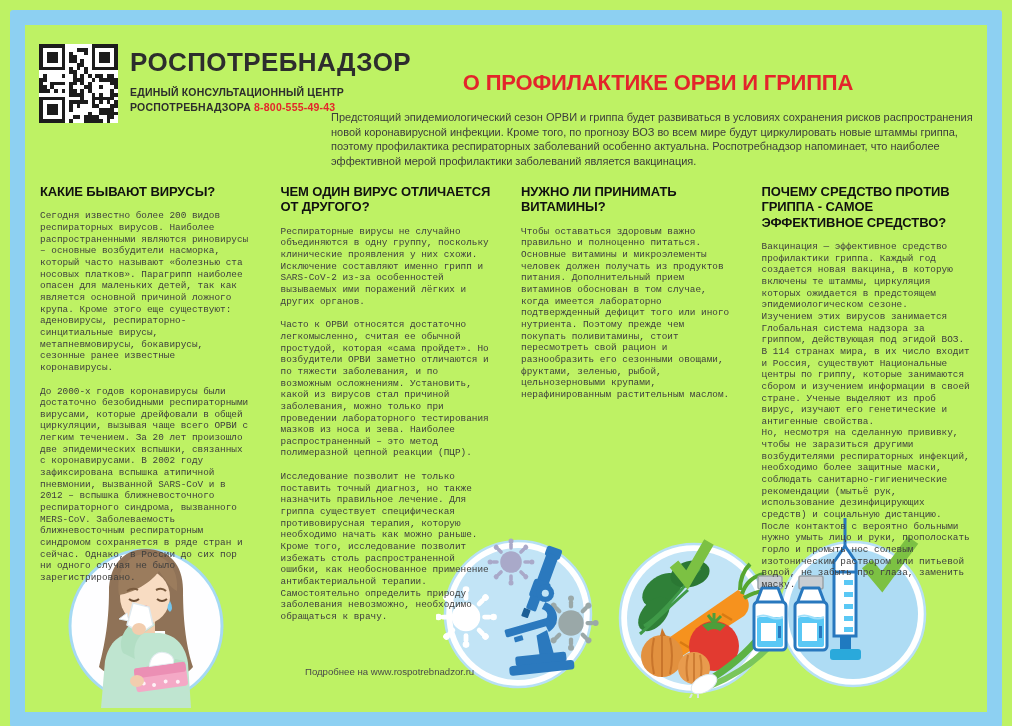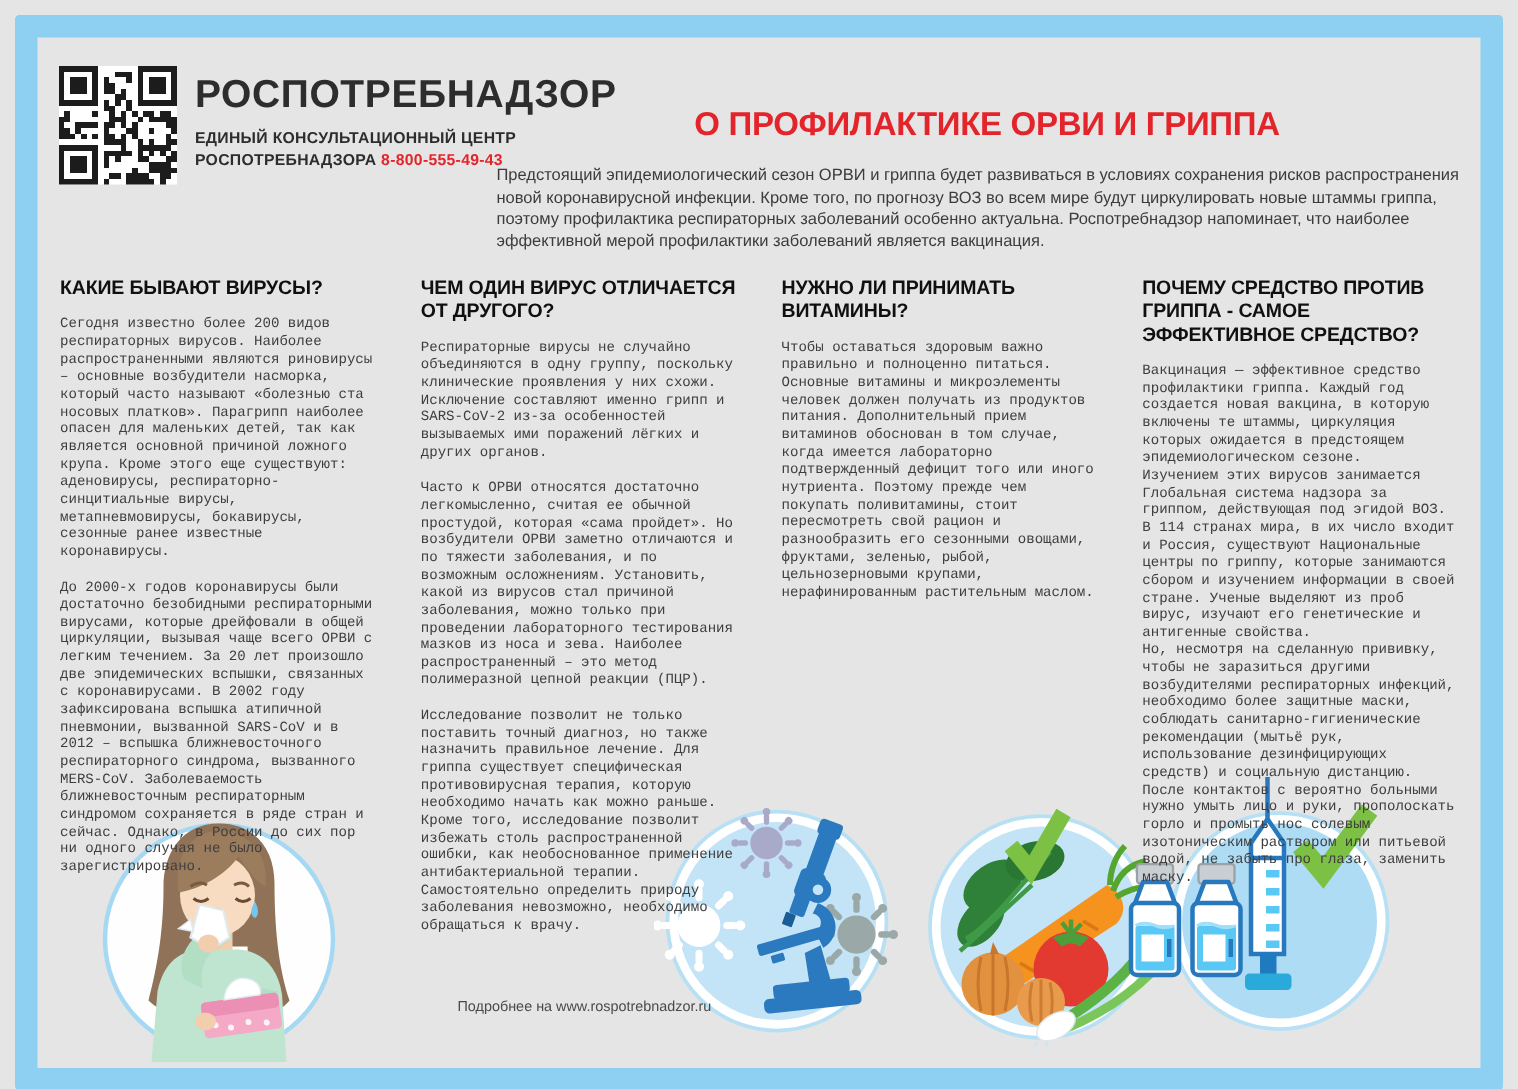--- a/index.html
+++ b/index.html
@@ -1,16 +1,16 @@
 <!DOCTYPE html>
 <html><head>
 <meta charset="utf-8">
 <style>
   html,body{margin:0;padding:0;background:#ffffff;}
-  .page{position:relative;width:1012px;height:726px;background:#e5e5e5;overflow:hidden;
+  .page{position:relative;width:1012px;height:726px;background:#bef264;overflow:hidden;
         font-family:"Liberation Sans",sans-serif;color:#3e3e3e;}
   .frame{position:absolute;left:10px;top:10px;width:962px;height:687px;
          border:15px solid #8dd0f2;border-radius:3px;pointer-events:none;z-index:3;}
 
   
   .qr{position:absolute;left:39px;top:44px;width:79px;height:79px;z-index:1;}
   .logo{position:absolute;left:130px;top:47px;z-index:1;}
   .logo-title{font-size:26px;font-weight:bold;color:#2d2d2d;letter-spacing:0.4px;}
   .logo-sub{font-size:10.5px;font-weight:bold;color:#2d2d2d;letter-spacing:0.2px;margin-top:3px;}
   .logo-sub.first{margin-top:8px;}

